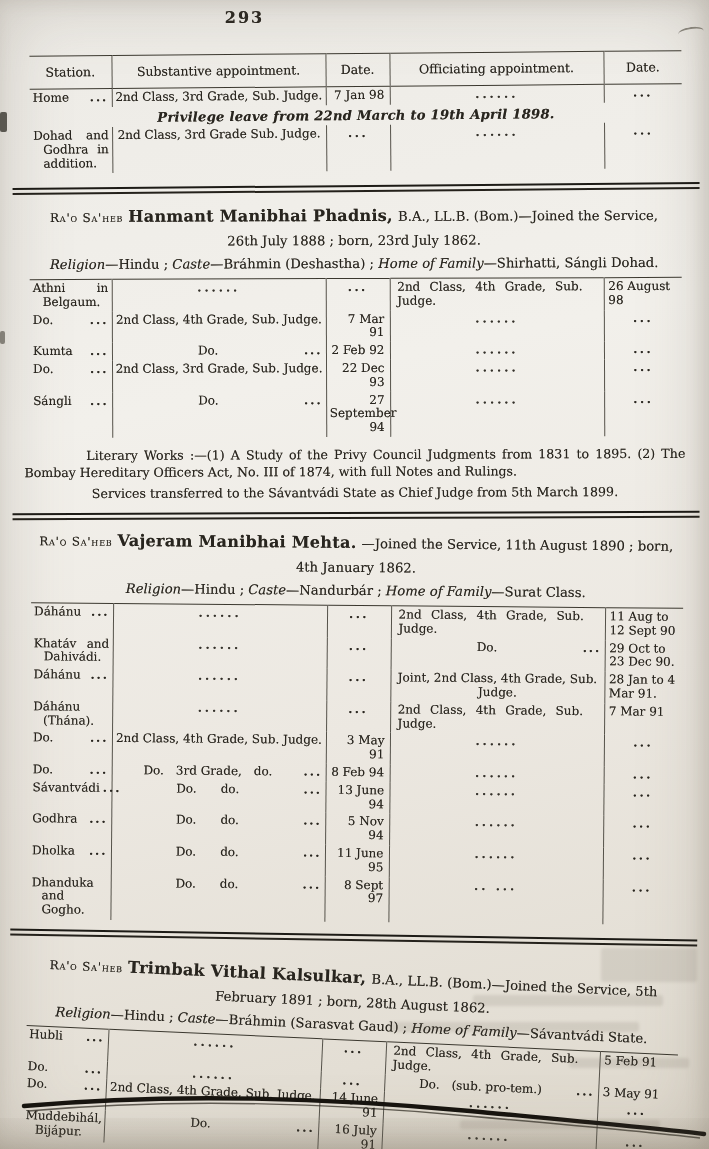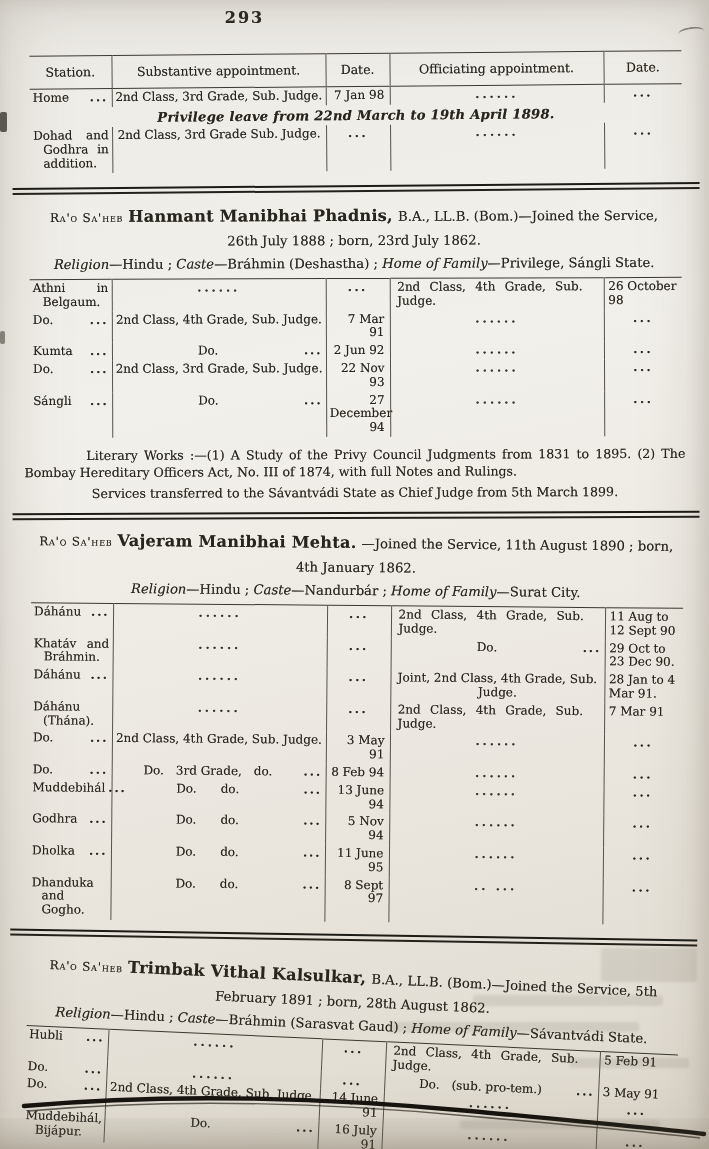--- a/index.html
+++ b/index.html
@@ -141,21 +141,21 @@
   <div class="thickrule" style="margin-top:14px;"></div>
 </div>
 
 <div class="sect rot-b ink">
   <div class="heading">
     <span class="honorific">Ra'o Sa'heb</span>
     <span class="person">Hanmant Manibhai Phadnis,</span>
     <span class="hrest">B.A., LL.B. (Bom.)—Joined the Service, 26th July 1888 ; born, 23rd July 1862.</span>
   </div>
   <div class="bio">
-    <i>Religion</i><span>—Hindu ; </span><i>Caste</i><span>—Bráhmin (Deshastha) ; </span><i>Home of Family</i><span>—Privilege, Sángli State.</span>
+    <i>Religion</i><span>—Hindu ; </span><i>Caste</i><span>—Bráhmin (Deshastha) ; </span><i>Home of Family</i><span>—Shirhatti, Sángli Dohad.</span>
   </div>
   <table class="noheader">
     <colgroup>
         <col class="c1">
         <col class="c2">
         <col class="c3">
         <col class="c4">
         <col class="c5">
       </colgroup>
     <tbody>
@@ -169,21 +169,21 @@
             <div class="cw">
               <span class="t dots-only">......</span>
             </div>
           </td>
           <td class="date1 blank">...</td>
           <td class="officiating">
             <div class="cw">
               <span class="t wide">2nd Class, 4th Grade, Sub. Judge.</span>
             </div>
           </td>
-          <td class="date2">26 October 98</td>
+          <td class="date2">26 August 98</td>
         </tr>
         <tr>
           <td class="station">
             <div class="cw">
               <span class="t">Do.</span>
               <span class="tail">...</span>
             </div>
           </td>
           <td class="substantive">
             <div class="cw">
@@ -204,62 +204,62 @@
               <span class="t">Kumta</span>
               <span class="tail">...</span>
             </div>
           </td>
           <td class="substantive">
             <div class="cw">
               <span class="t">Do.</span>
               <span class="tail">...</span>
             </div>
           </td>
-          <td class="date1">2 Jun 92</td>
+          <td class="date1">2 Feb 92</td>
           <td class="officiating">
             <div class="cw">
               <span class="t dots-only">......</span>
             </div>
           </td>
           <td class="date2 blank">...</td>
         </tr>
         <tr>
           <td class="station">
             <div class="cw">
               <span class="t">Do.</span>
               <span class="tail">...</span>
             </div>
           </td>
           <td class="substantive">
             <div class="cw">
               <span class="t">2nd Class, 3rd Grade, Sub. Judge.</span>
             </div>
           </td>
-          <td class="date1">22 Nov 93</td>
+          <td class="date1">22 Dec 93</td>
           <td class="officiating">
             <div class="cw">
               <span class="t dots-only">......</span>
             </div>
           </td>
           <td class="date2 blank">...</td>
         </tr>
         <tr>
           <td class="station">
             <div class="cw">
               <span class="t">Sángli</span>
               <span class="tail">...</span>
             </div>
           </td>
           <td class="substantive">
             <div class="cw">
               <span class="t">Do.</span>
               <span class="tail">...</span>
             </div>
           </td>
-          <td class="date1">27 December 94</td>
+          <td class="date1">27 September 94</td>
           <td class="officiating">
             <div class="cw">
               <span class="t dots-only">......</span>
             </div>
           </td>
           <td class="date2 blank">...</td>
         </tr>
       </tbody>
   </table>
   <p class="fn1">Literary Works :—(1) A Study of the Privy Council Judgments from 1831 to 1895.  (2) The Bombay Hereditary Officers Act, No. III of 1874, with full Notes and Rulings.</p>
@@ -267,21 +267,21 @@
   <div class="thickrule"></div>
 </div>
 
 <div class="sect rot-c ink">
   <div class="heading">
     <span class="honorific">Ra'o Sa'heb</span>
     <span class="person">Vajeram Manibhai Mehta.</span>
     <span class="hrest">—Joined the Service, 11th August 1890 ; born, 4th January 1862.</span>
   </div>
   <div class="bio">
-    <i>Religion</i><span>—Hindu ; </span><i>Caste</i><span>—Nandurbár ; </span><i>Home of Family</i><span>—Surat City.</span>
+    <i>Religion</i><span>—Hindu ; </span><i>Caste</i><span>—Nandurbár ; </span><i>Home of Family</i><span>—Surat Class.</span>
   </div>
   <table class="noheader">
     <colgroup>
         <col class="c1">
         <col class="c2">
         <col class="c3">
         <col class="c4">
         <col class="c5">
       </colgroup>
     <tbody>
@@ -301,21 +301,21 @@
           <td class="officiating">
             <div class="cw">
               <span class="t wide">2nd Class, 4th Grade, Sub. Judge.</span>
             </div>
           </td>
           <td class="date2">11 Aug to 12 Sept 90</td>
         </tr>
         <tr>
           <td class="station">
             <div class="cw">
-              <span class="t">Khatáv and Bráhmin.</span>
+              <span class="t">Khatáv and Dahivádi.</span>
             </div>
           </td>
           <td class="substantive">
             <div class="cw">
               <span class="t dots-only">......</span>
             </div>
           </td>
           <td class="date1 blank">...</td>
           <td class="officiating">
             <div class="cw">
@@ -401,21 +401,21 @@
           <td class="officiating">
             <div class="cw">
               <span class="t dots-only">......</span>
             </div>
           </td>
           <td class="date2 blank">...</td>
         </tr>
         <tr>
           <td class="station">
             <div class="cw">
-              <span class="t">Muddebihál</span>
+              <span class="t">Sávantvádi</span>
               <span class="tail">...</span>
             </div>
           </td>
           <td class="substantive">
             <div class="cw">
               <span class="t">Do.  do.</span>
               <span class="tail">...</span>
             </div>
           </td>
           <td class="date1">13 June 94</td>

